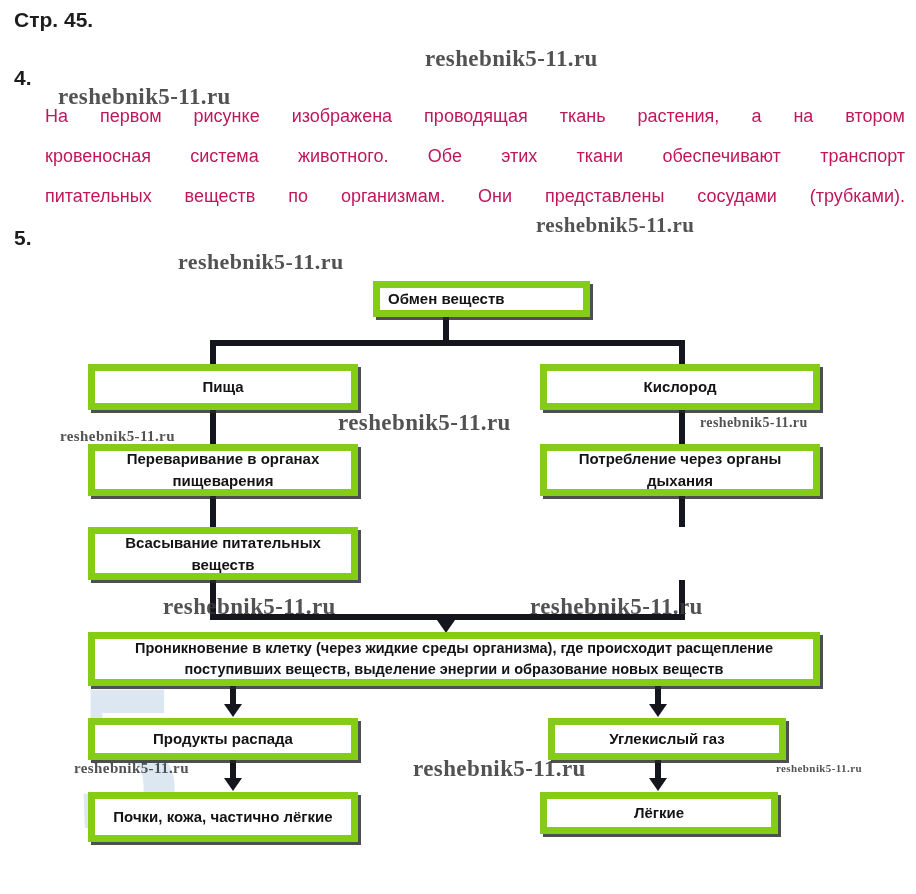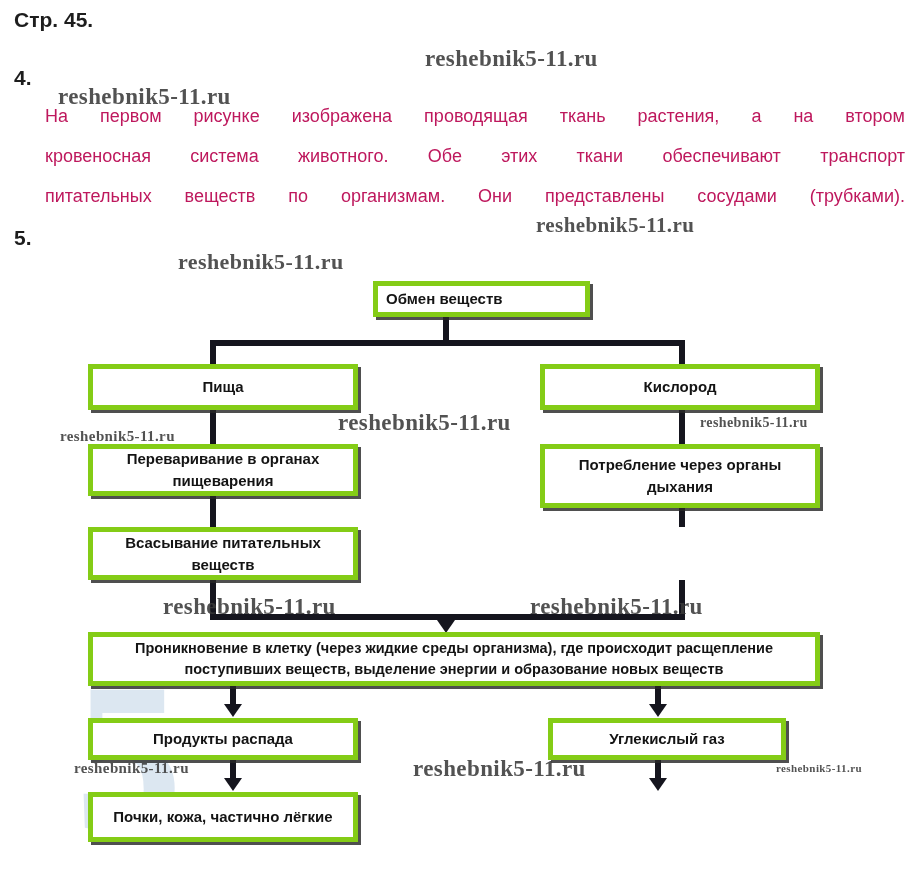--- a/index.html
+++ b/index.html
@@ -31,21 +31,21 @@
 
   .biglogo {
     position:absolute; z-index:0;
     font-family:"Liberation Serif", serif; font-weight:bold;
     color:#dce7f1; line-height:0.8; user-select:none;
   }
 
   .fbox {
     position:absolute; z-index:2;
     background:#ffffff;
-    border:5px solid #84cc16;
+    border:7px solid #84cc16;
     box-shadow:3px 3px 0 rgba(40,40,40,0.82);
     display:flex; align-items:center; justify-content:center;
     text-align:center; padding:2px 8px;
     font-weight:bold; font-size:15px; color:#141414; line-height:1.45;
   }
   .fbox.left-text { justify-content:flex-start; text-align:left; }
 
   .line { position:absolute; background:#15151e; z-index:1; }
 
   .ahead {
@@ -102,21 +102,21 @@
   <div class="fbox" style="left:88px; top:444px; width:270px; height:52px;">
     <span>Переваривание в органах пищеварения</span>
   </div>
   <div class="fbox" style="left:88px; top:527px; width:270px; height:53px;">
     <span>Всасывание питательных веществ</span>
   </div>
 
   <div class="fbox" style="left:540px; top:364px; width:280px; height:46px;">
     <span>Кислород</span>
   </div>
-  <div class="fbox" style="left:540px; top:444px; width:280px; height:64px;">
+  <div class="fbox" style="left:540px; top:444px; width:280px; height:52px;">
     <span>Потребление через органы дыхания</span>
   </div>
 
   <div class="line" style="left:210px; top:410px; width:6px; height:34px;"></div>
   <div class="line" style="left:210px; top:496px; width:6px; height:31px;"></div>
   <div class="line" style="left:210px; top:580px; width:6px; height:38px;"></div>
 
   <div class="line" style="left:679px; top:410px; width:6px; height:34px;"></div>
   <div class="line" style="left:679px; top:496px; width:6px; height:31px;"></div>
   <div class="line" style="left:679px; top:580px; width:6px; height:38px;"></div>
@@ -142,14 +142,17 @@
   </div>
 
   <div class="line" style="left:230px; top:760px; width:6px; height:20px;"></div>
   <div class="ahead" style="left:224px; top:778px;"></div>
   <div class="line" style="left:655px; top:760px; width:6px; height:20px;"></div>
   <div class="ahead" style="left:649px; top:778px;"></div>
 
   <div class="fbox" style="left:88px; top:792px; width:270px; height:50px;">
     <span>Почки, кожа, частично лёгкие</span>
   </div>
+  <div class="fbox" style="left:540px; top:792px; width:238px; height:42px;">
+    <span>Лёгкие</span>
+  </div>
 
 </div>
 
 </body></html>

